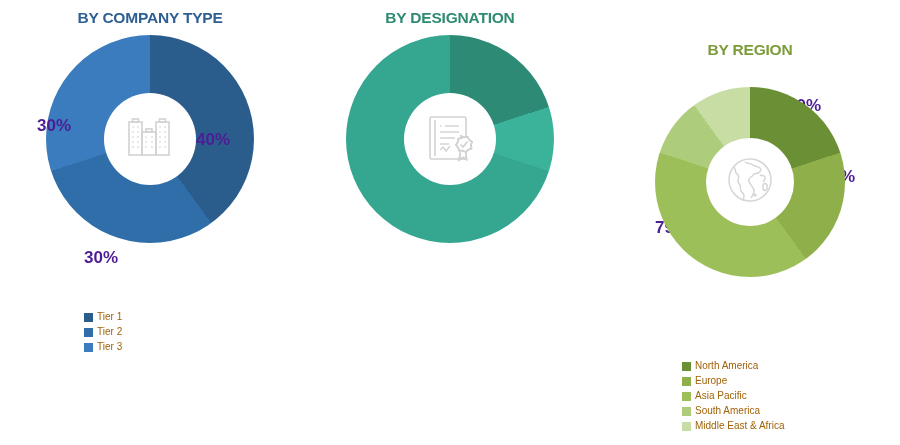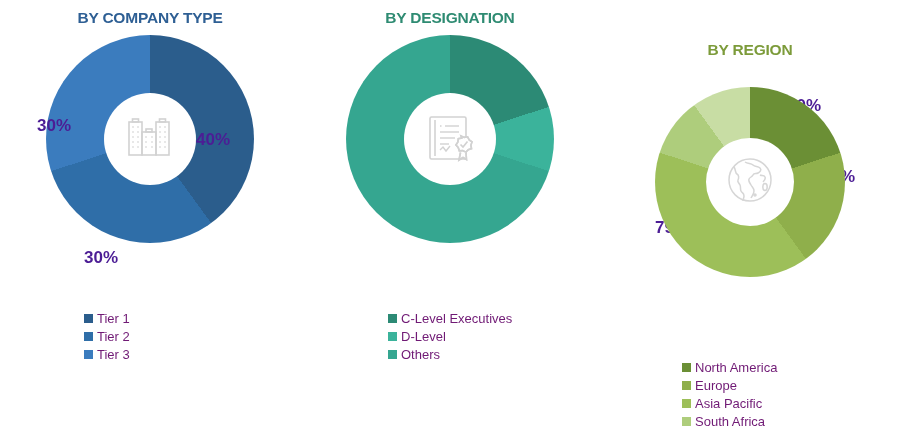--- a/index.html
+++ b/index.html
@@ -91,22 +91,22 @@
     line-height: 1;
     margin-bottom: 5px;
   }
   .legend-swatch {
     width: 9px;
     height: 9px;
     flex: 0 0 9px;
     margin-right: 4px;
   }
   .legend-label {
-    font-size: 13px;
-    color: #701a75;
+    font-size: 10px;
+    color: #a16207;
     white-space: nowrap;
   }
 
   
   .legend-company { top: 312px; padding-left: 84px; }
   .legend-designation { top: 312px; padding-left: 88px; }
   .legend-region { top: 329px; padding-left: 82px; }
 </style>
 </head>
 <body>
@@ -209,34 +209,20 @@
             <path d="M39.5 44.5 L38 52 L42 49.5 L45.5 51.5 L45 44.8"></path>
           </svg>
         </span>
       </div>
     </div>
 
     <div class="slice-label" style="left:504px;top:106px;font-size:17px;">20%</div>
     <div class="slice-label" style="left:538px;top:177px;font-size:17px;">10%</div>
     <div class="slice-label" style="left:372px;top:228px;font-size:17px;">79%</div>
 
-    <div class="legend legend-designation">
-      <div class="legend-row">
-        <span class="legend-swatch" style="background:#2C8A75;"></span>
-        <span class="legend-label">C-Level Executives</span>
-      </div>
-      <div class="legend-row">
-        <span class="legend-swatch" style="background:#3BB39B;"></span>
-        <span class="legend-label">D-Level</span>
-      </div>
-      <div class="legend-row">
-        <span class="legend-swatch" style="background:#35A690;"></span>
-        <span class="legend-label">Others</span>
-      </div>
-    </div>
   </div>
 
   <div class="panel panel-region">
     <div class="panel-title title-region">BY REGION</div>
 
     <div class="donut-wrap" style="margin-top:28px;">
       <div class="donut" id="donut-region" style="width: 190px; height: 190px; background: conic-gradient(rgb(107, 143, 53) 0deg, rgb(107, 143, 53) 72deg, rgb(143, 175, 75) 72deg, rgb(143, 175, 75) 144deg, rgb(157, 191, 89) 144deg, rgb(157, 191, 89) 288deg, rgb(174, 205, 124) 288deg, rgb(174, 205, 124) 324deg, rgb(200, 221, 164) 324deg, rgb(200, 221, 164) 360deg);"></div>
 
       <div class="donut-hole" style="width:88px;height:88px;">
         <span class="hole-icon">
@@ -260,18 +246,22 @@
       <div class="legend-row">
         <span class="legend-swatch" style="background:#8FAF4B;"></span>
         <span class="legend-label">Europe</span>
       </div>
       <div class="legend-row">
         <span class="legend-swatch" style="background:#9DBF59;"></span>
         <span class="legend-label">Asia Pacific</span>
       </div>
       <div class="legend-row">
         <span class="legend-swatch" style="background:#AECD7C;"></span>
-        <span class="legend-label">South Africa</span>
+        <span class="legend-label">South America</span>
+      </div>
+      <div class="legend-row">
+        <span class="legend-swatch" style="background:#C8DDA4;"></span>
+        <span class="legend-label">Middle East &amp; Africa</span>
       </div>
     </div>
   </div>
 
 </div>
 
 </body></html>

